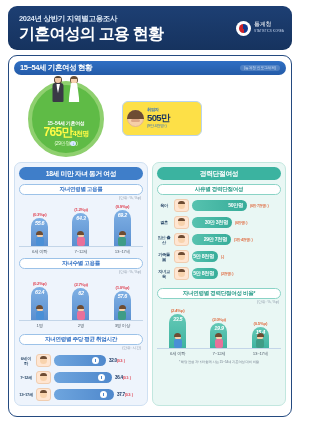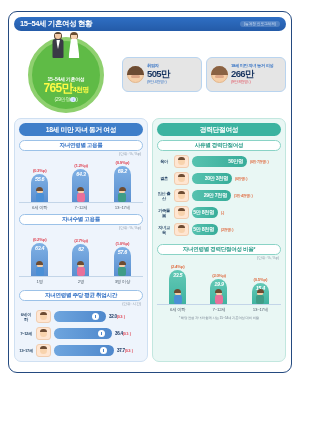--- a/index.html
+++ b/index.html
@@ -74,21 +74,21 @@
   .bride .body{ height:19px; background:#fff; border-radius:4px 4px 0 0; clip-path: polygon(22% 0, 78% 0, 100% 100%, 0 100%); border:0; }
 
   .donut-label { color:#fff; font-size:5px; letter-spacing:-0.3px; font-weight:bold; }
   .donut-val { color:#fffb46; font-size:12px; font-weight:bold; letter-spacing:-0.7px; line-height:12px; }
   .donut-val span { font-size:7px; }
   .donut-delta { color:#e9ffd8; font-size:5px; letter-spacing:-0.3px; }
   .donut-delta b { color:#2f6fc4; background:#d8e9ff; border-radius:4px; padding:0 2px; font-size:4.5px; }
 
   .stats { flex:1; display:grid; grid-template-columns:1fr 1fr; grid-gap:4px; align-content:center; }
   .stat {
-    background:#e5e5e5; border:1px solid #b9d4ef; border-radius:6px;
+    background:#fde047; border:1px solid #b9d4ef; border-radius:6px;
     padding:3px 4px; display:flex; align-items:center; gap:3px; height:35px;
   }
   .avatar { width:17px;height:17px;border-radius:50%; flex:none; position:relative; background:#f6cfa8; border:1px solid #e3b78d;}
   .avatar::before{content:"";position:absolute;left:-1px;top:-1px;width:17px;height:9px;border-radius:9px 9px 0 0;background:#6d4c33;}
   .avatar::after{content:"";position:absolute;left:3px;top:8px;width:9px;height:3px;border-radius:2px;background:#c9876b;opacity:.55;}
   .avatar.a2::before{background:#8a6243;}
   .avatar.a3::before{background:#7b5236;}
   .avatar.a4::before{background:#a5714a;}
   .st-txt{ line-height:1; }
   .st-l { font-size:4.2px; color:#2f6fc4; font-weight:bold; letter-spacing:-0.3px; display:block; }
@@ -150,20 +150,33 @@
   .hafter em { font-style:normal; font-size:3.8px; color:#e04a59; }
   .hafter.teal em { color:#e0734a; }
 
   .footnote { font-size:3.4px; color:#7b8795; text-align:center; margin-top:4px; letter-spacing:-0.2px;}
 </style>
 </head>
 <body>
 
 <div class="page">
 
+  <div class="titlebar">
+    <div>
+      <div class="t-sub">2024년 상반기 지역별고용조사</div>
+      <div class="t-main">기혼여성의 고용 현황</div>
+    </div>
+    <div class="logo">
+      <span class="logo-mark"></span>
+      <span class="logo-txt">
+        <span>통계청</span>
+        <small>STATISTICS KOREA</small>
+      </span>
+    </div>
+  </div>
 
   <div class="card">
 
     <div class="sec-head">
       <span class="h-t">15~54세 기혼여성 현황</span>
       <span class="h-n">(통계청 인포그래픽)</span>
     </div>
 
     <div class="top-area">
       <div class="donut-wrap">
@@ -190,28 +203,20 @@
 
       <div class="stats">
         <div class="stat">
           <span class="avatar"></span>
           <span class="st-txt">
             <span class="st-l">취업자</span>
             <span class="st-v">505만</span>
             <span class="st-d up">(9만 4천명↑)</span>
           </span>
         </div>
-        <div class="stat">
-          <span class="avatar a2"></span>
-          <span class="st-txt">
-            <span class="st-l">18세 미만 자녀 동거 여성</span>
-            <span class="st-v">266만</span>
-            <span class="st-d">(9만 8천명↓)</span>
-          </span>
-        </div>
       </div>
     </div>
 
     <div class="cols">
 
       <div class="col col-l">
         <div class="col-head ch-blue">18세 미만 자녀 동거 여성</div>
 
         <div class="pill pill-b">자녀연령별 고용률</div>
         <div class="unit">(단위: %, %p)</div>

